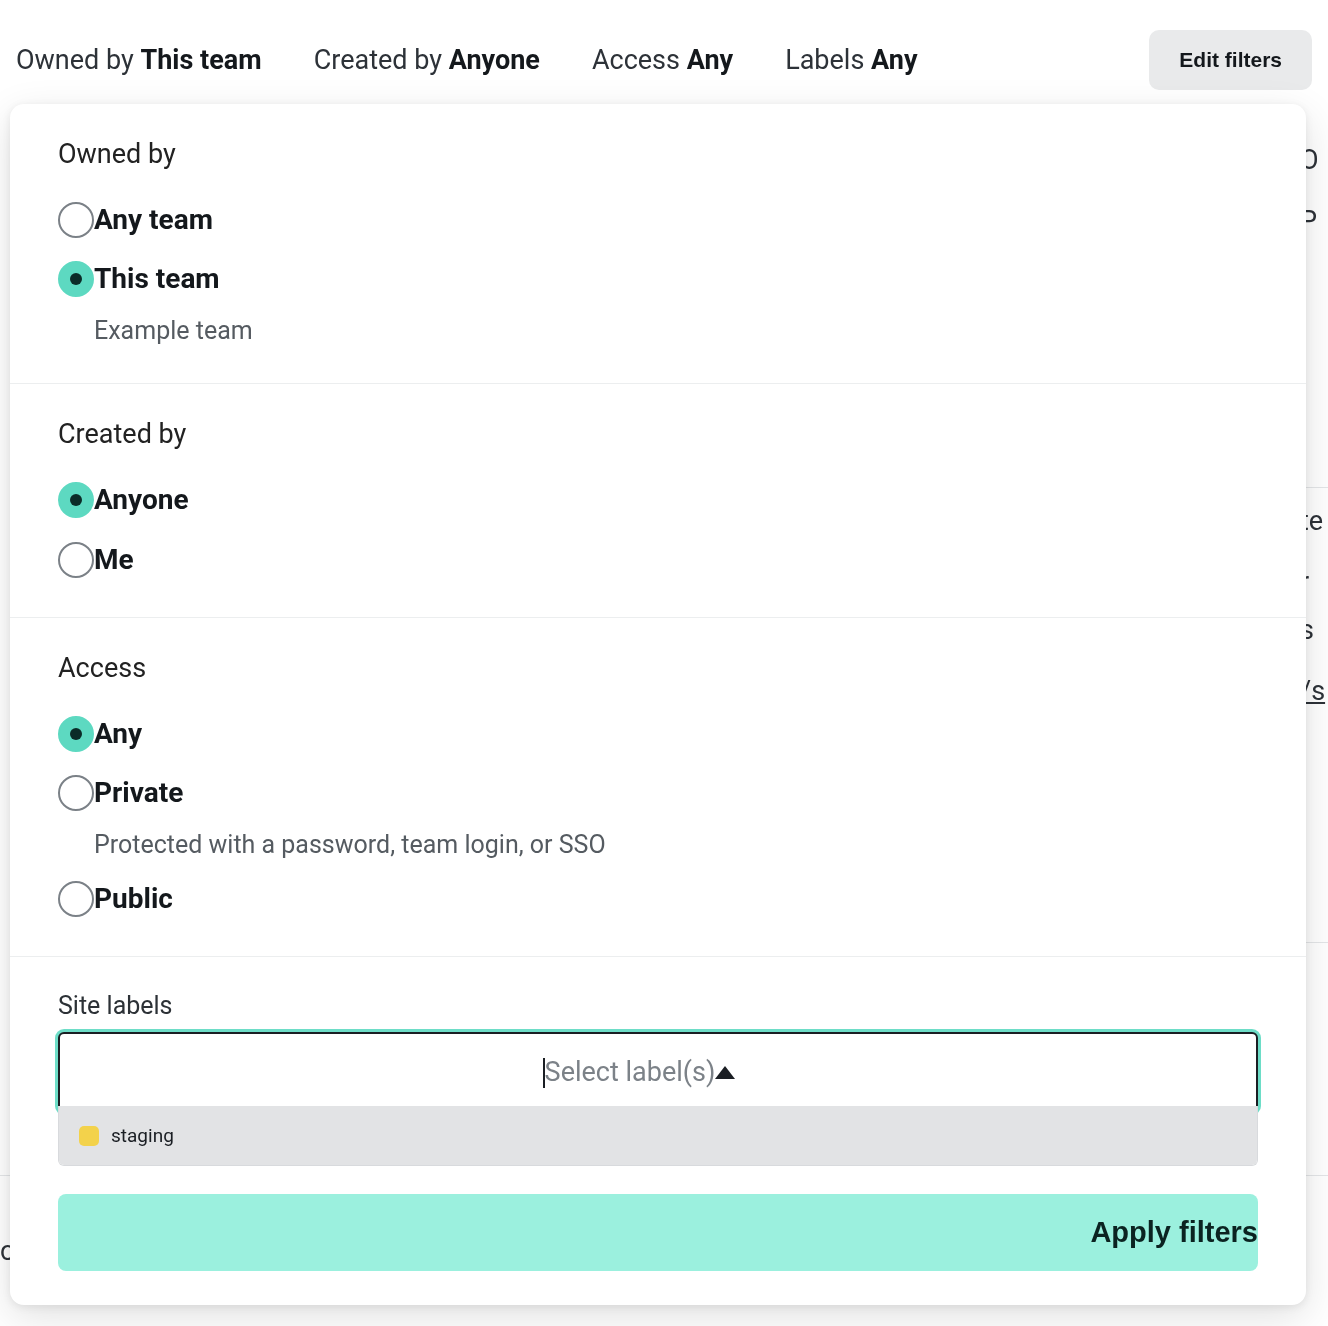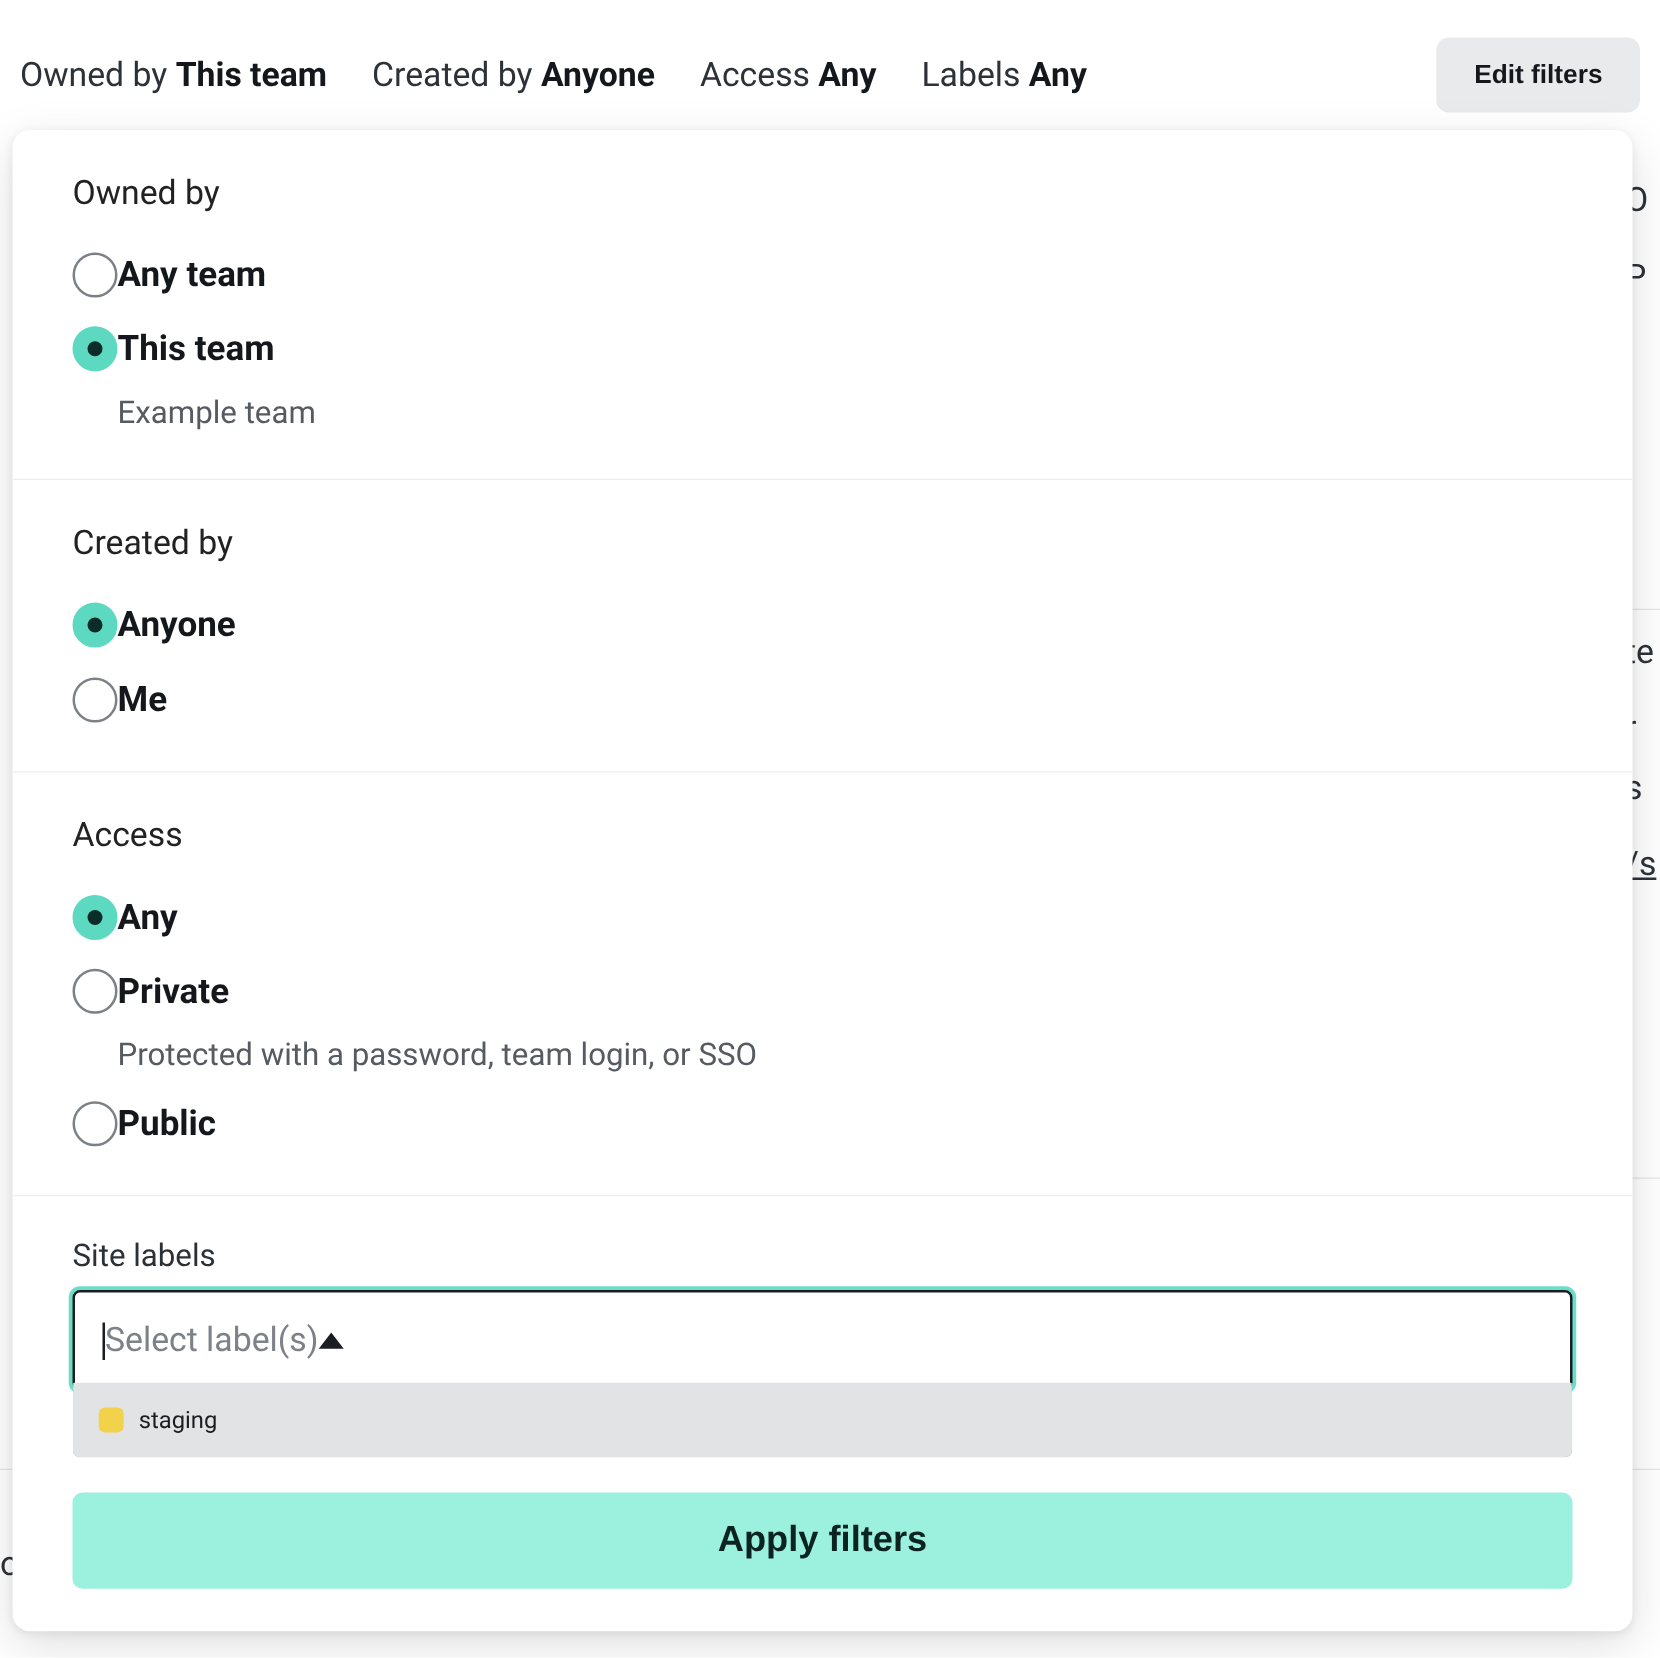--- a/index.html
+++ b/index.html
@@ -16,21 +16,21 @@
       height: 1326px;
       position: relative;
       overflow: hidden;
     }
 
     
     .filter-bar {
       display: flex;
       align-items: center;
       padding: 30px 16px 30px 16px;
-      gap: 36px;
+      gap: 52px;
       white-space: nowrap;
     }
     .filter-summary {
       color: #2d3238;
       font-size: 27px;
       cursor: pointer;
     }
     .filter-summary .bold {
       font-weight: 700;
       color: #14181c;
@@ -178,21 +178,21 @@
     .select-box {
       width: 100%;
       border: 2px solid #1a1e23;
       border-radius: 6px;
       box-shadow: 0 0 0 3px rgba(93,217,193,0.9);
       padding: 22px 60px 22px 24px;
       font-size: 27px;
       color: #7c8288;
       display: flex;
       align-items: center;
-      justify-content: flex-start;
+      justify-content: center;
       cursor: text;
       background: #fff;
     }
     .select-box .caret-up {
       width: 0;
       height: 0;
       border-left: 10px solid transparent;
       border-right: 10px solid transparent;
       border-bottom: 13px solid #1a1e23;
     }
@@ -243,21 +243,21 @@
       background: #9bf0de;
       border: none;
       border-radius: 8px;
       padding: 22px 0;
       width: calc(100% - 96px);
       font-size: 29px;
       font-weight: 700;
       color: #0b2321;
       cursor: pointer;
       display: block;
-      text-align: center;
+      text-align: right;
     }
   </style>
 </head>
 <body>
 
 <div class="filter-bar">
   <span class="filter-summary">
     <span>Owned by</span>
     <span class="bold">This team</span>
   </span>

